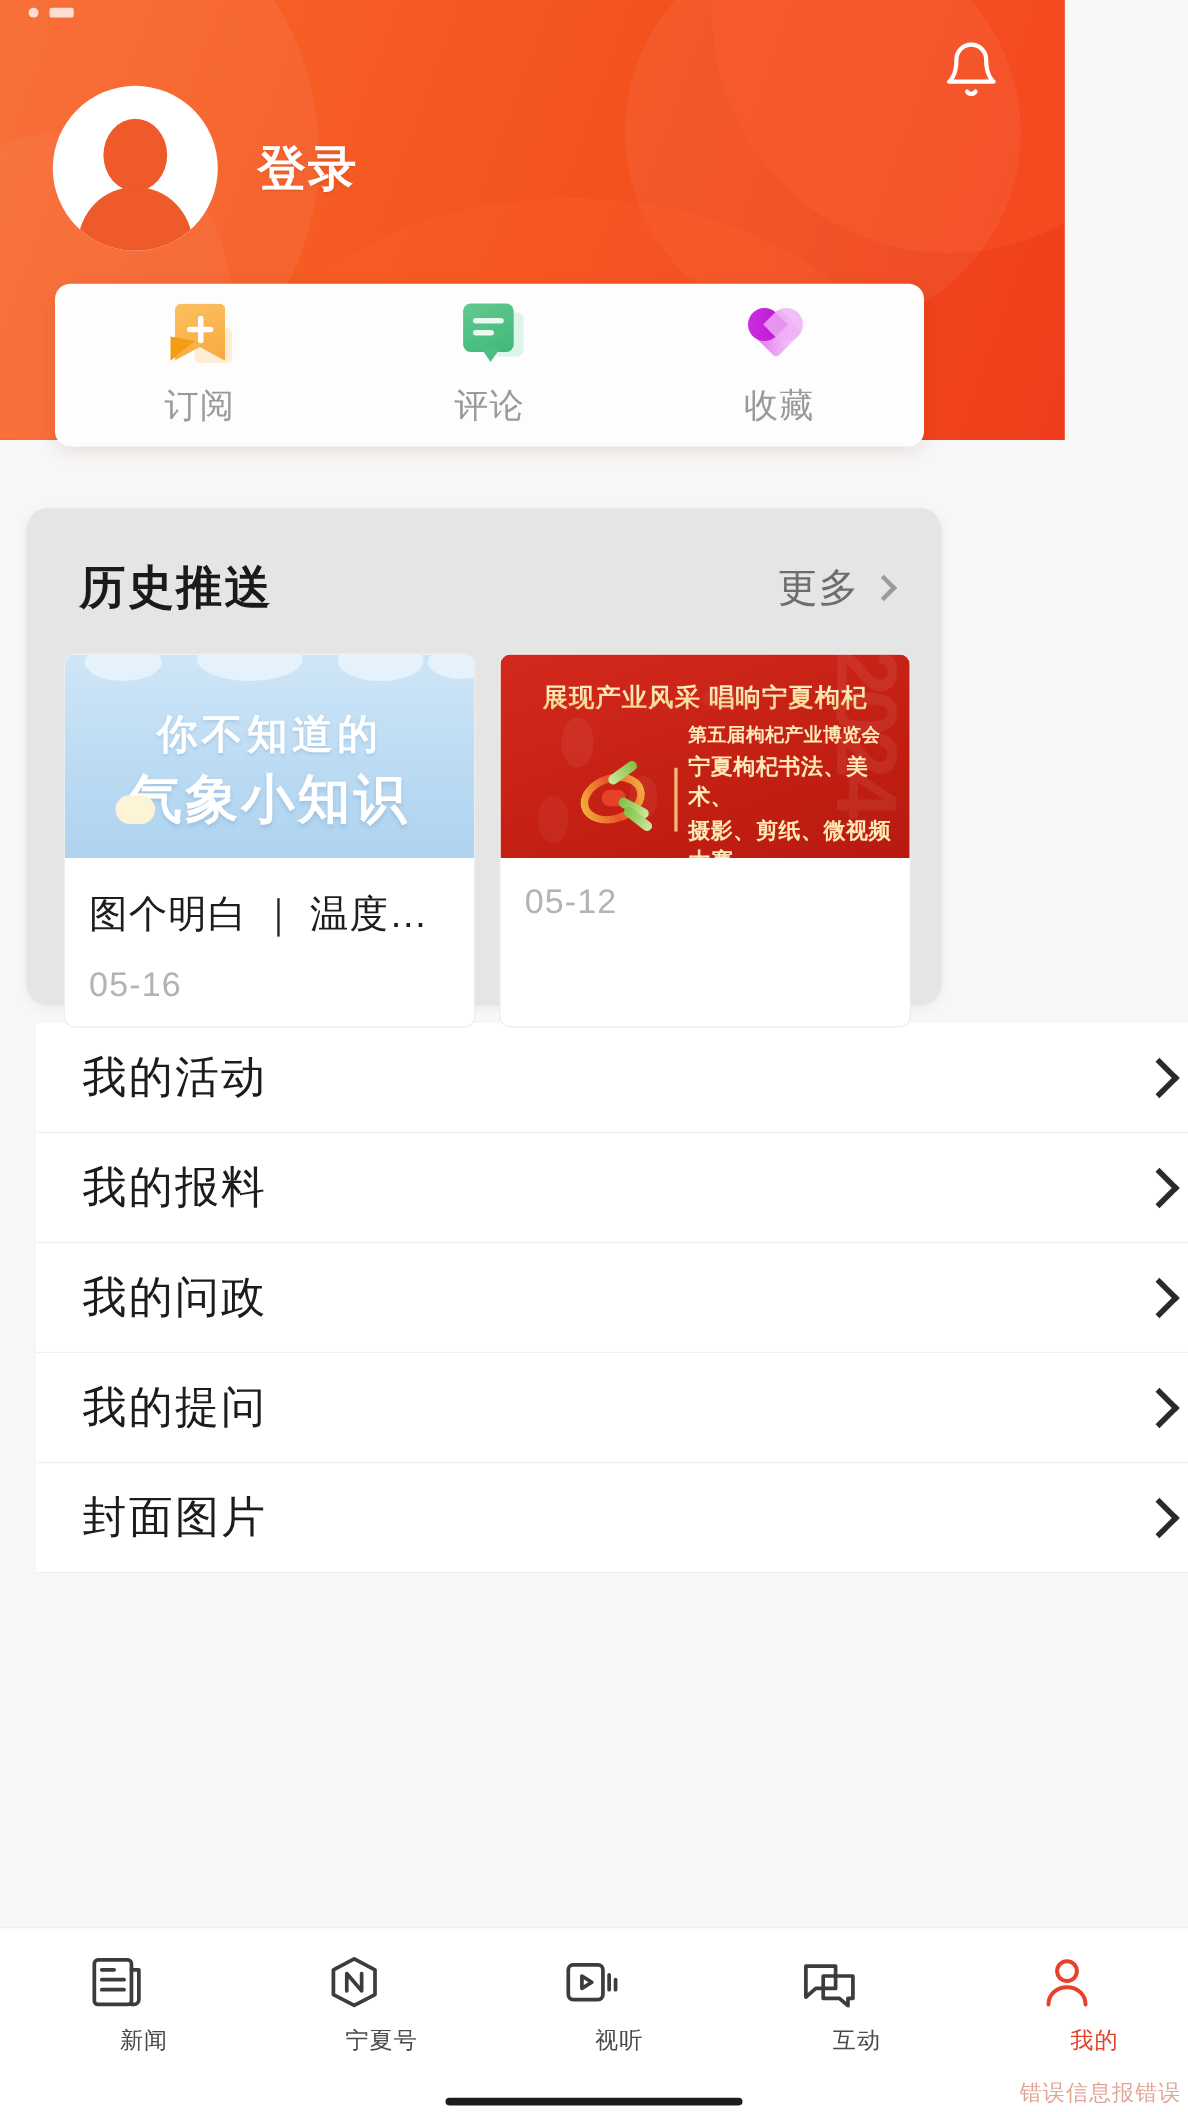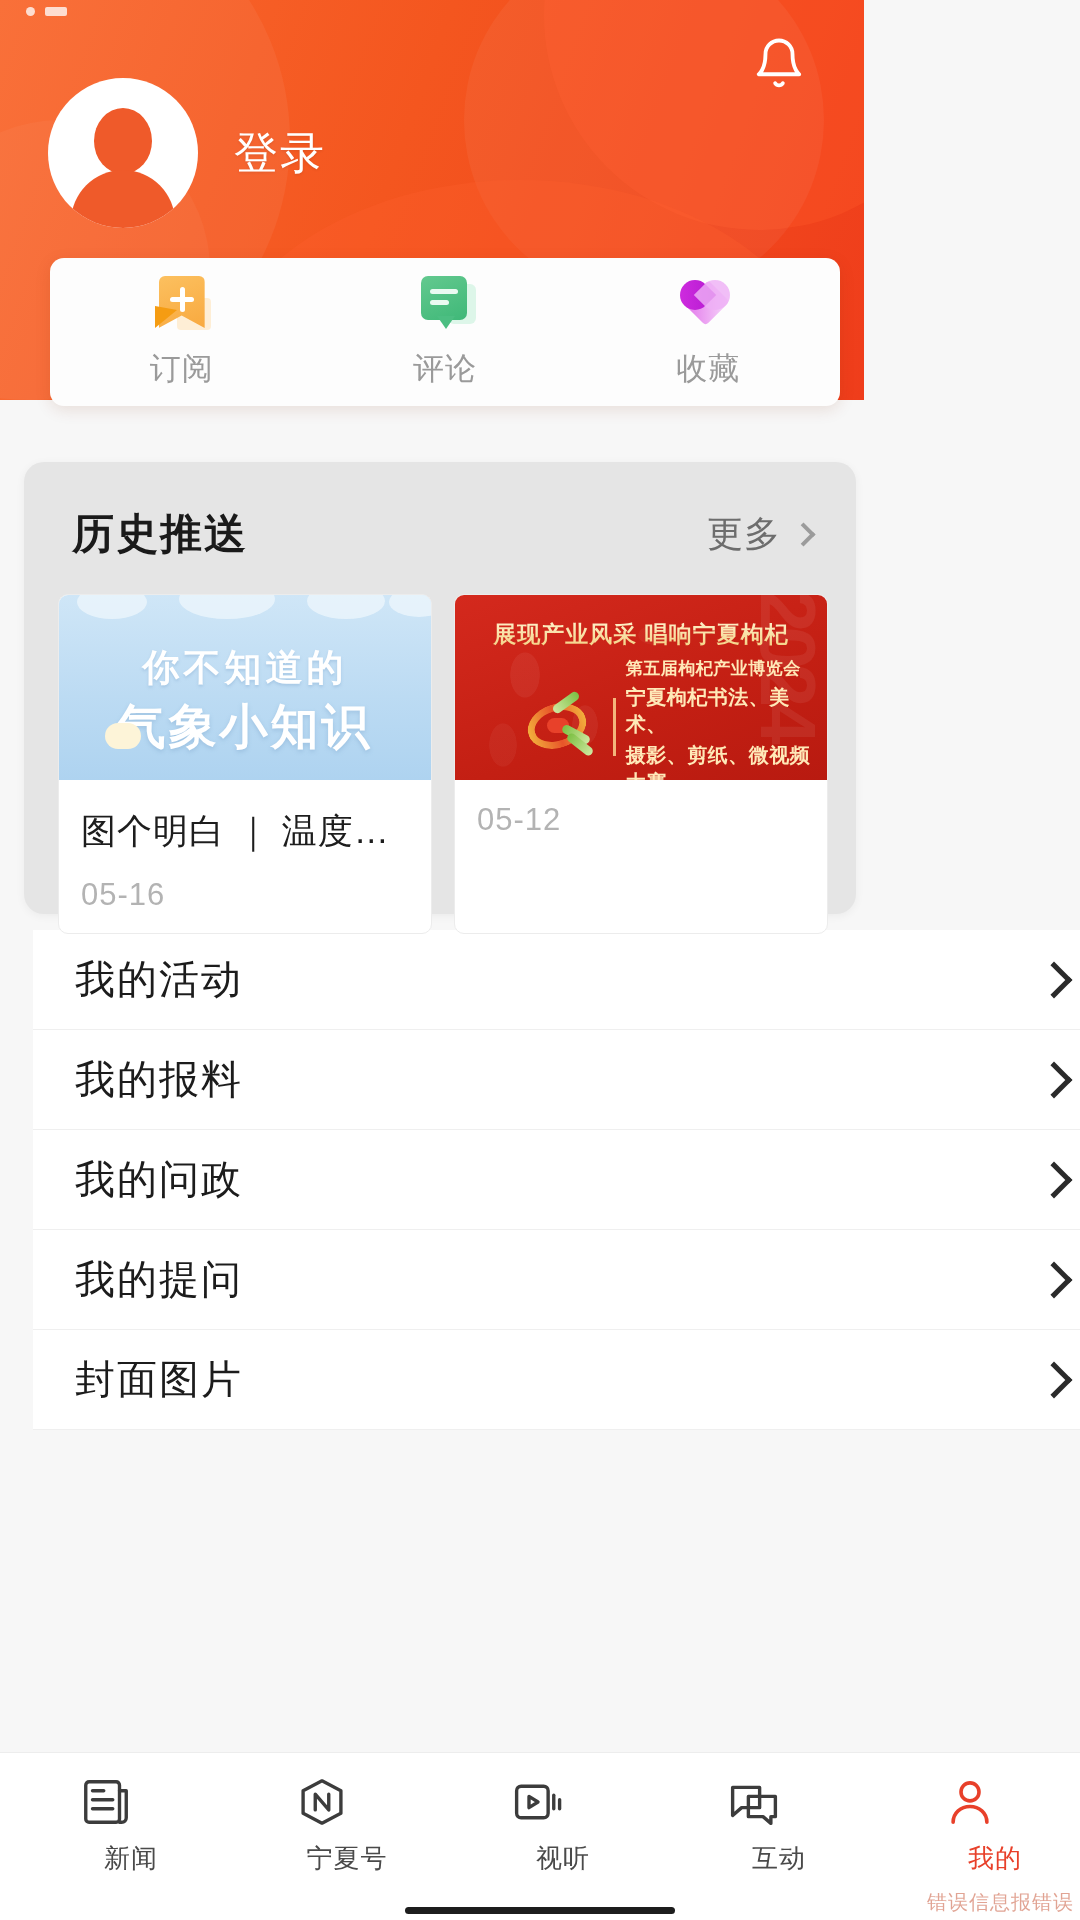--- a/index.html
+++ b/index.html
@@ -5,22 +5,23 @@
   * { margin:0; padding:0; box-sizing:border-box; }
   html, body {
     width:1080px; height:1920px;
     font-family:"Liberation Sans","DejaVu Sans",sans-serif;
     background:#ffffff; overflow:hidden;
   }
   #app { position:relative; width:1080px; height:1920px; background:#f7f7f7; }
 
   
   .header {
-    position:relative; width:864px; height:400px; overflow:hidden;
+    position:relative; width:968px; height:400px; overflow:hidden;
     background:linear-gradient(110deg,#f9682e 0%,#f4561f 45%,#ef3d1b 100%);
+    font-weight:bold;
   }
   .hdr-blob { position:absolute; border-radius:50%; pointer-events:none; }
   .blob-a { width:520px; height:520px; left:-230px; top:-120px; background:rgba(255,255,255,0.055); }
   .blob-b { width:430px; height:430px; right:-110px; top:-200px; background:rgba(255,90,40,0.35); }
   .blob-c { width:360px; height:360px; right:40px; top:-60px; background:rgba(255,255,255,0.05); }
   .blob-d { width:620px; height:430px; left:210px; top:180px; background:rgba(255,95,45,0.30); }
   .blob-e { width:300px; height:300px; left:-90px; top:120px; background:rgba(255,255,255,0.04); }
 
   .statusbar {
     position:absolute; top:0; left:0; width:1080px; height:22px;
@@ -242,21 +243,21 @@
   
   .tabbar {
     position:absolute; left:0; bottom:0; width:1080px; height:168px;
     background:#ffffff; border-top:1px solid #ededed;
     display:flex; align-items:flex-start; padding-top:22px;
   }
   .tab-item {
     flex:1; display:flex; flex-direction:column; align-items:center; gap:10px; cursor:pointer;
   }
   .tab-ico { width:62px; height:56px; position:relative; }
-  .tab-label { font-size:26px; color:#4a4a4a; letter-spacing:1px;margin-left:46px; }
+  .tab-label { font-size:21px; color:#4a4a4a; letter-spacing:1px;margin-left:46px; }
   .tab-item.active .tab-label { color:#e8402a; }
 
   .watermark {
     position:absolute; right:6px; bottom:4px; font-size:20px;
     color:rgba(200,90,60,.55); letter-spacing:1px;
   }
   .home-indicator {
     position:absolute; left:50%; transform:translateX(-50%); bottom:6px;
     width:270px; height:7px; border-radius:4px; background:#1d1d1d;
   }

